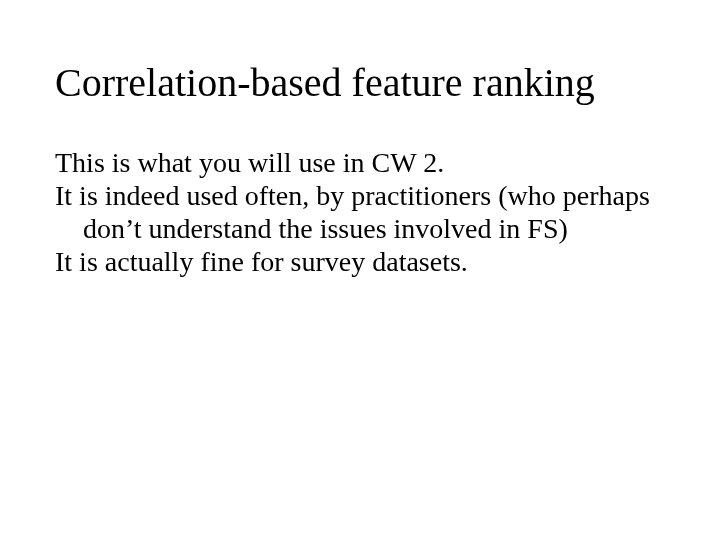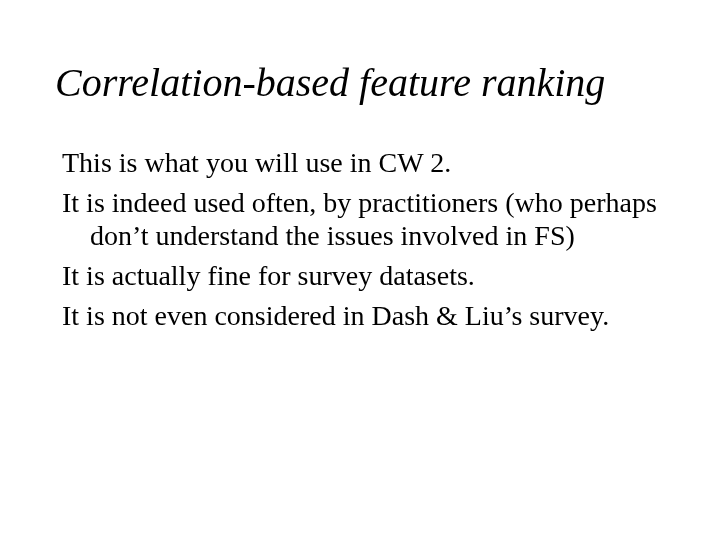--- a/index.html
+++ b/index.html
@@ -15,36 +15,34 @@
     box-sizing: border-box;
     width: 720px;
     height: 540px;
     padding: 60px 50px 40px 55px;
   }
   .title {
     font-size: 40px;
     font-weight: normal;
     margin: 0 0 40px 0;
     line-height: 1.15;
-    font-style: italic;
   }
   .body {
     font-size: 28px;
     line-height: 1.18;
   }
   .para {
-    margin: 7px;
+    margin: 0;
     text-indent: -28px;
     padding-left: 28px;
   }
 </style>
 </head>
 <body>
 
 <div class="slide">
   <h1 class="title">Correlation-based feature ranking</h1>
   <div class="body">
     <p class="para">This is what you will use in CW 2.</p>
     <p class="para">It is indeed used often, by practitioners (who perhaps don’t understand the issues involved in FS)</p>
     <p class="para">It is actually fine for survey datasets.</p>
-    <p class="para">It is not even considered in Dash &amp; Liu’s survey.</p>
   </div>
 </div>
 
 </body></html>

